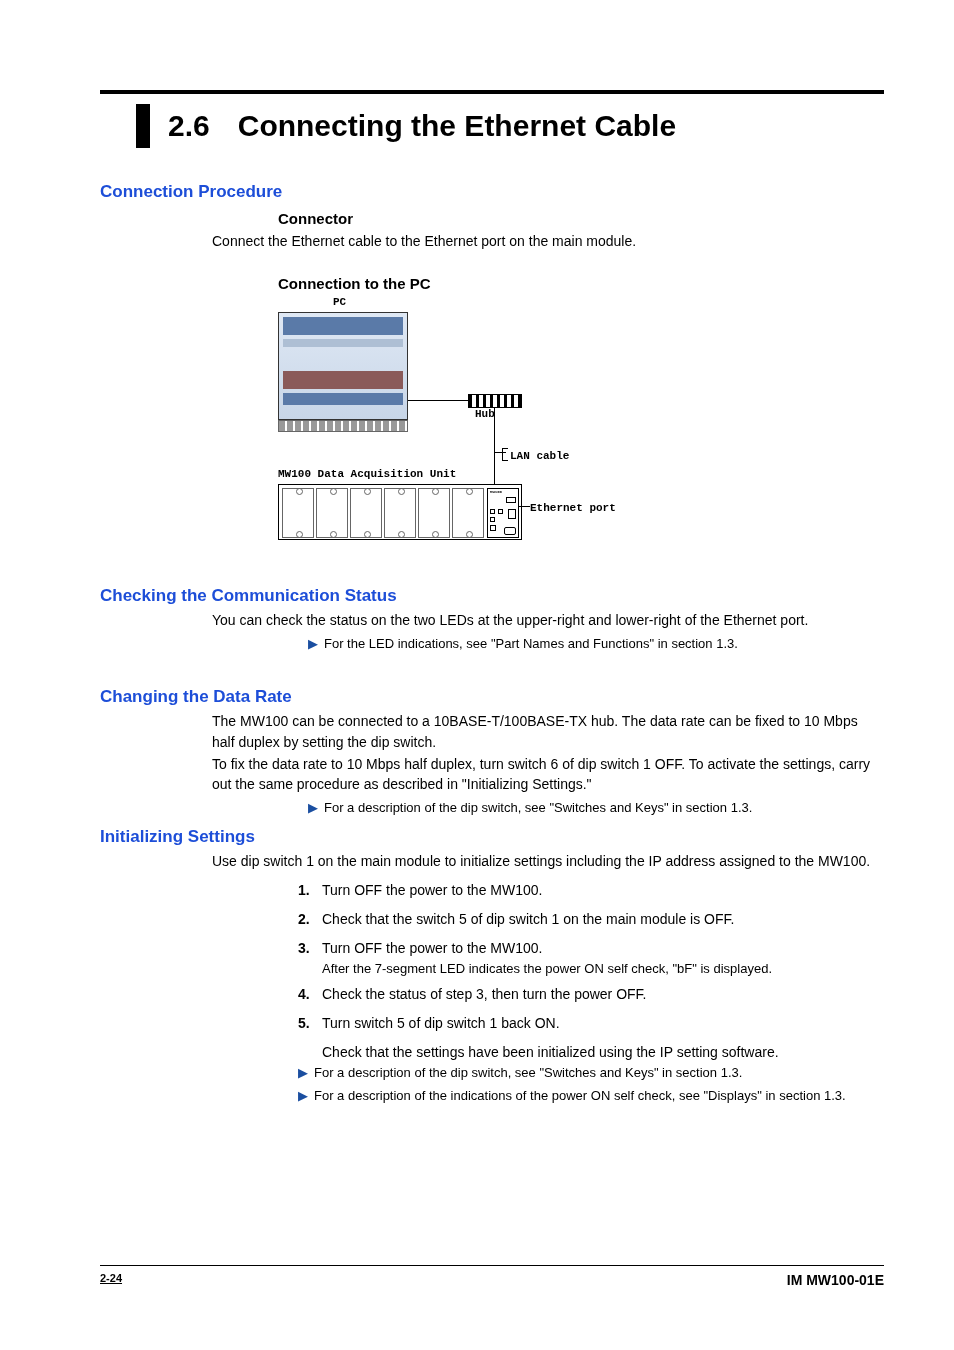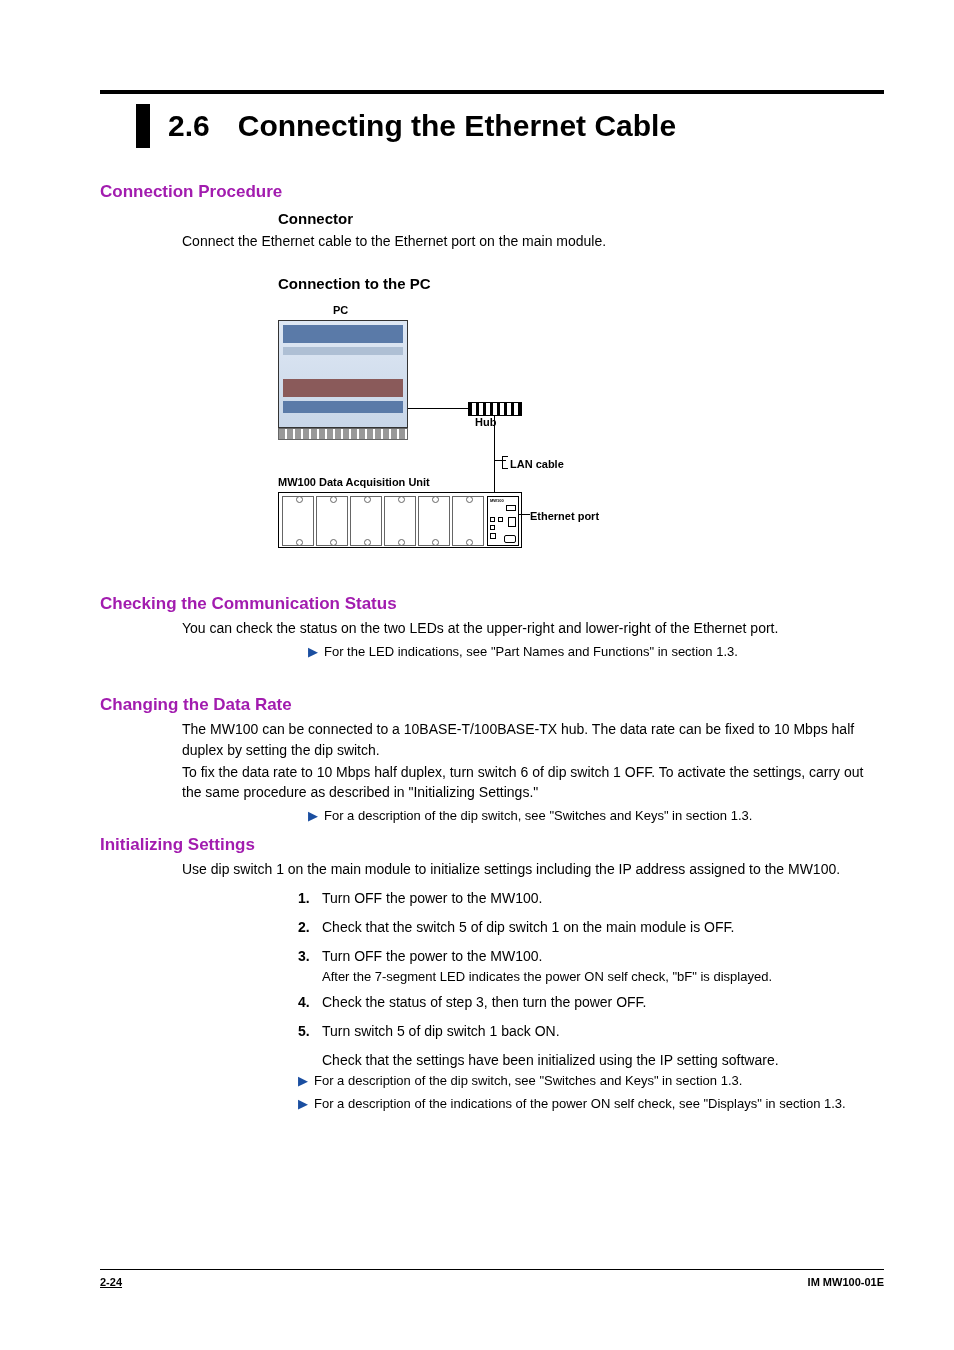--- a/index.html
+++ b/index.html
@@ -36,31 +36,31 @@
     line-height: 44px;
   }
   .chapter-title {
     font-size: 30px;
     font-weight: bold;
     line-height: 44px;
   }
   .h2 {
     font-size: 17px;
     font-weight: bold;
-    color: #a21caf;
+    color: #1d4ed8;
     margin-top: 34px;
   }
   .h3 {
     font-size: 15px;
     font-weight: bold;
     margin-left: 178px;
     margin-top: 8px;
   }
   .body-indent {
-    margin-left: 82px;
+    margin-left: 112px;
     margin-right: 10px;
     font-size: 14px;
     line-height: 1.45;
     margin-top: 4px;
   }
   .ref-indent {
     margin-left: 208px;
     margin-right: 10px;
     font-size: 13px;
     line-height: 1.45;
@@ -68,24 +68,25 @@
     display: flex;
     align-items: flex-start;
   }
   .ref-arrow {
     color: #1a4ea0;
     margin-right: 6px;
     font-size: 13px;
   }
   .figure {
     margin-left: 178px;
-    margin-top: 12px;
+    margin-top: 4px;
     position: relative;
     width: 480px;
     height: 256px;
+    font-family: Liberation Mono, monospace;
   }
   .pc-label {
     position: absolute;
     top: 0; left: 55px;
     font-size: 11px; font-weight: bold;
   }
   .pc-box {
     position: absolute;
     top: 16px; left: 0;
     width: 130px; height: 108px;
@@ -184,21 +185,21 @@
     bottom: 62px;
     left: 100px;
     right: 70px;
     border-top: 1px solid #000;
     display: flex;
     justify-content: space-between;
     padding-top: 6px;
     font-size: 11px;
   }
   .footer-left { font-weight: bold; text-decoration: underline; }
-  .footer-right { font-weight: bold; font-size: 11px; }
+  .footer-right { font-weight: bold; font-size: 14px; }
 </style>
 </head>
 <body>
 
 <div class="page">
   <div class="rule-top"></div>
   <div class="chapter-row">
     <div class="chapter-bar"></div>
     <div class="chapter-num">2.6</div>
     <div class="chapter-title">Connecting the Ethernet Cable</div>

